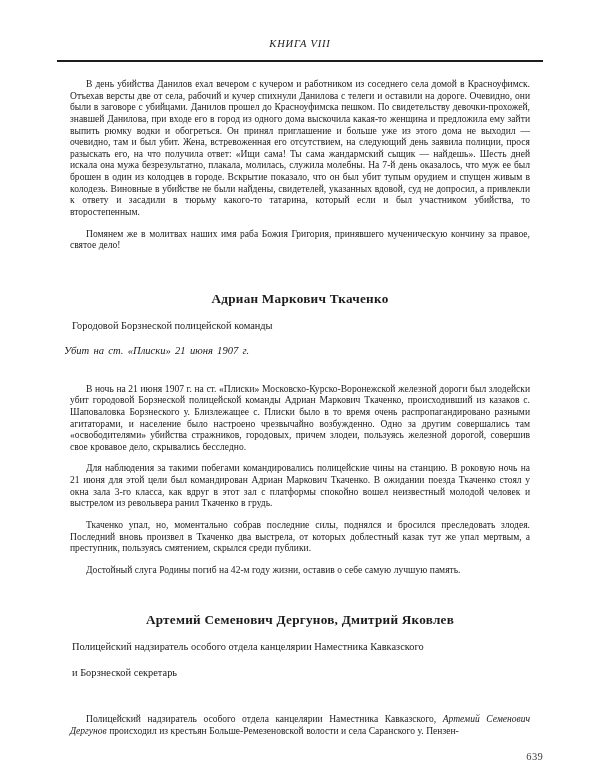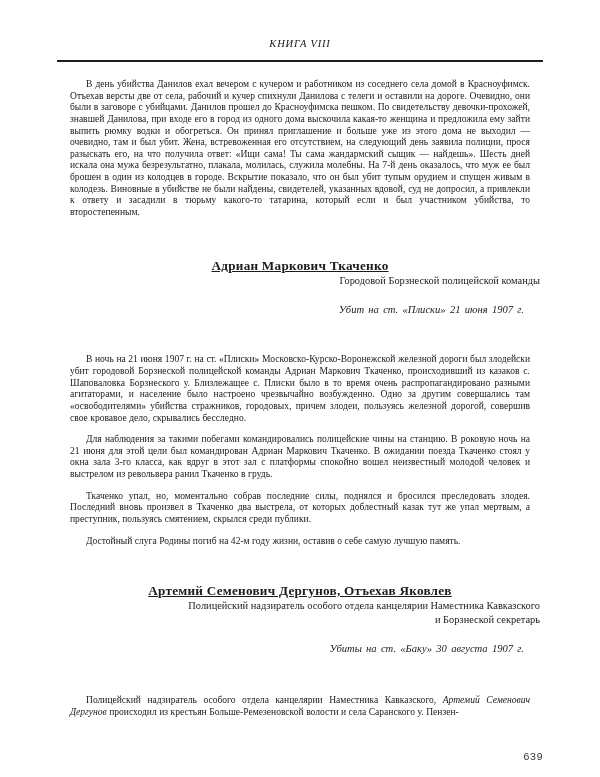--- a/index.html
+++ b/index.html
@@ -65,76 +65,75 @@
   .gap-after-head { height: 10px; }
   .gap-after-head2 { height: 12px; }
 
   h2.person {
     margin: 0;
     text-align: center;
     font-size: 13.2px;
     font-weight: bold;
     letter-spacing: 0.25px;
     line-height: 16px;
-    text-decoration: underline;
   }
   .rank {
-    margin: 0;
-    text-align: right;
+    margin: 12px;
+    text-align: left;
     font-size: 10.4px;
     line-height: 13.4px;
   }
   .killed {
-    margin: 16px;
-    text-align: right;
+    margin: 4px;
+    text-align: left;
     font-style: italic;
     font-size: 10.6px;
     line-height: 14.5px;
     word-spacing: 1.6px;
   }
   .folio {
     position: absolute;
     right: 57px;
     top: 739px;
-    font-family: Liberation Mono, monospace;
+    font-family: Liberation Serif, serif;
     font-size: 10.5px;
     color: #3a3a3a;
     letter-spacing: 0.3px;
     margin-left: 30px;
   }
   i.em { font-style: italic; }
 </style>
 </head>
 <body>
 
 <div class="page">
 
   <div class="running-head">КНИГА VIII</div>
   <div class="head-rule"></div>
 
   <div class="content">
 
     <p class="body">В день убийства Данилов ехал вечером с кучером и работником из соседнего села домой в Красноуфимск. Отъехав версты две от села, рабочий и кучер спихнули Данилова с телеги и оставили на дороге. Очевидно, они были в заговоре с убийцами. Данилов прошел до Красноуфимска пешком. По свидетельству девочки-прохожей, знавшей Данилова, при входе его в город из одного дома выскочила какая-то женщина и предложила ему зайти выпить рюмку водки и обогреться. Он принял приглашение и больше уже из этого дома не выходил — очевидно, там и был убит. Жена, встревоженная его отсутствием, на следующий день заявила полиции, прося разыскать его, на что получила ответ: «Ищи сама! Ты сама жандармский сыщик — найдешь». Шесть дней искала она мужа безрезультатно, плакала, молилась, служила молебны. На 7-й день оказалось, что муж ее был брошен в один из колодцев в городе. Вскрытие показало, что он был убит тупым орудием и спущен живым в колодезь. Виновные в убийстве не были найдены, свидетелей, указанных вдовой, суд не допросил, а привлекли к ответу и засадили в тюрьму какого-то татарина, который если и был участником убийства, то второстепенным.</p>
+    <p class="body">Помянем же в молитвах наших имя раба Божия Григория, принявшего мученическую кончину за правое, святое дело!</p>
 
     <div class="block-gap-top"></div>
     <h2 class="person">Адриан Маркович Ткаченко</h2>
     <p class="rank">Городовой Борзнеской полицейской команды</p>
     <p class="killed">Убит на ст. «Плиски» 21 июня 1907 г.</p>
     <div class="gap-after-head"></div>
 
     <p class="body">В ночь на 21 июня 1907 г. на ст. «Плиски» Московско-Курско-Воронежской железной дороги был злодейски убит городовой Борзнеской полицейской команды Адриан Маркович Ткаченко, происходивший из казаков с. Шаповаловка Борзнеского у. Близлежащее с. Плиски было в то время очень распропагандировано разными агитаторами, и население было настроено чрезвычайно возбужденно. Одно за другим совершались там «освободителями» убийства стражников, городовых, причем злодеи, пользуясь железной дорогой, совершив свое кровавое дело, скрывались бесследно.</p>
     <p class="body">Для наблюдения за такими побегами командировались полицейские чины на станцию. В роковую ночь на 21 июня для этой цели был командирован Адриан Маркович Ткаченко. В ожидании поезда Ткаченко стоял у окна зала 3-го класса, как вдруг в этот зал с платформы спокойно вошел неизвестный молодой человек и выстрелом из револьвера ранил Ткаченко в грудь.</p>
     <p class="body">Ткаченко упал, но, моментально собрав последние силы, поднялся и бросился преследовать злодея. Последний вновь произвел в Ткаченко два выстрела, от которых доблестный казак тут же упал мертвым, а преступник, пользуясь смятением, скрылся среди публики.</p>
     <p class="body">Достойный слуга Родины погиб на 42-м году жизни, оставив о себе самую лучшую память.</p>
 
     <div class="block-gap-top2"></div>
-    <h2 class="person">Артемий Семенович Дергунов, Отъехав Яковлев</h2>
+    <h2 class="person">Артемий Семенович Дергунов, Дмитрий Яковлев</h2>
     <p class="rank">Полицейский надзиратель особого отдела канцелярии Наместника Кавказского</p>
     <p class="rank">и Борзнеской секретарь</p>
-    <p class="killed">Убиты на ст. «Баку» 30 августа 1907 г.</p>
     <div class="gap-after-head2"></div>
 
     <p class="body"><span>Полицейский надзиратель особого отдела канцелярии Наместника Кавказского, </span><i class="em">Артемий Семенович Дергунов</i><span> происходил из крестьян Больше-Ремезеновской волости и села Саранского у. Пензен-</span></p>
 
   </div>
 
   <div class="folio">639</div>
 </div>
 
 </body></html>

